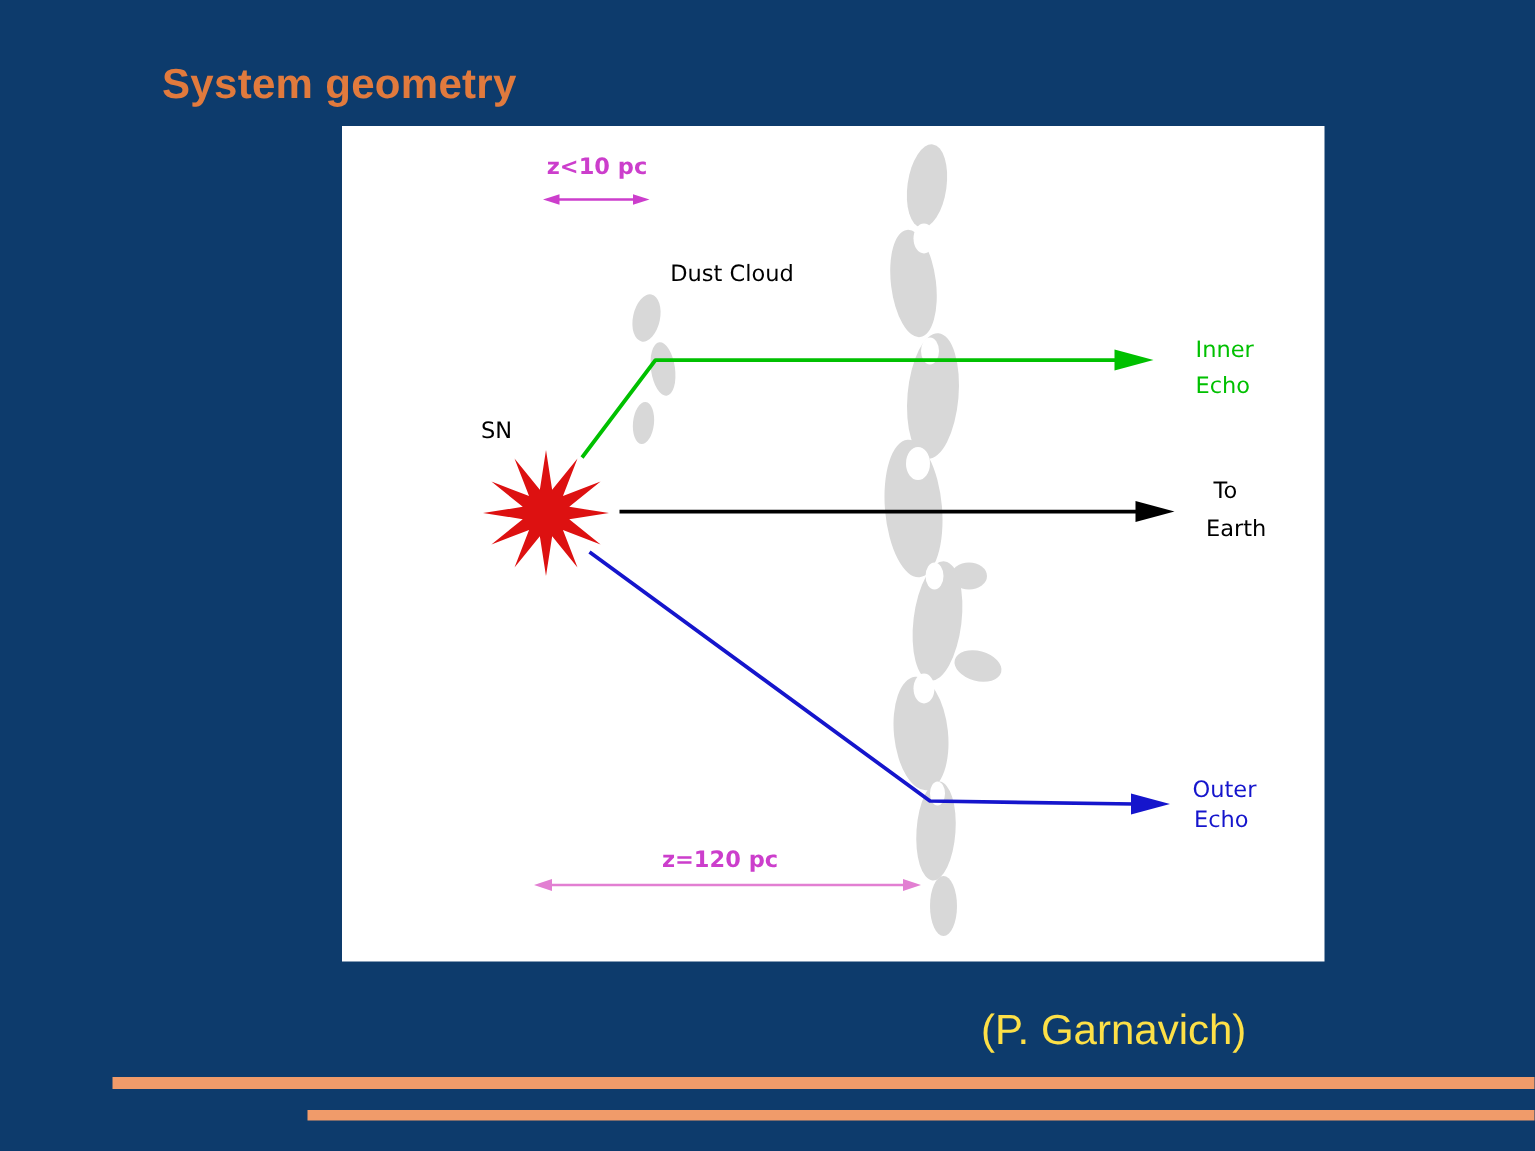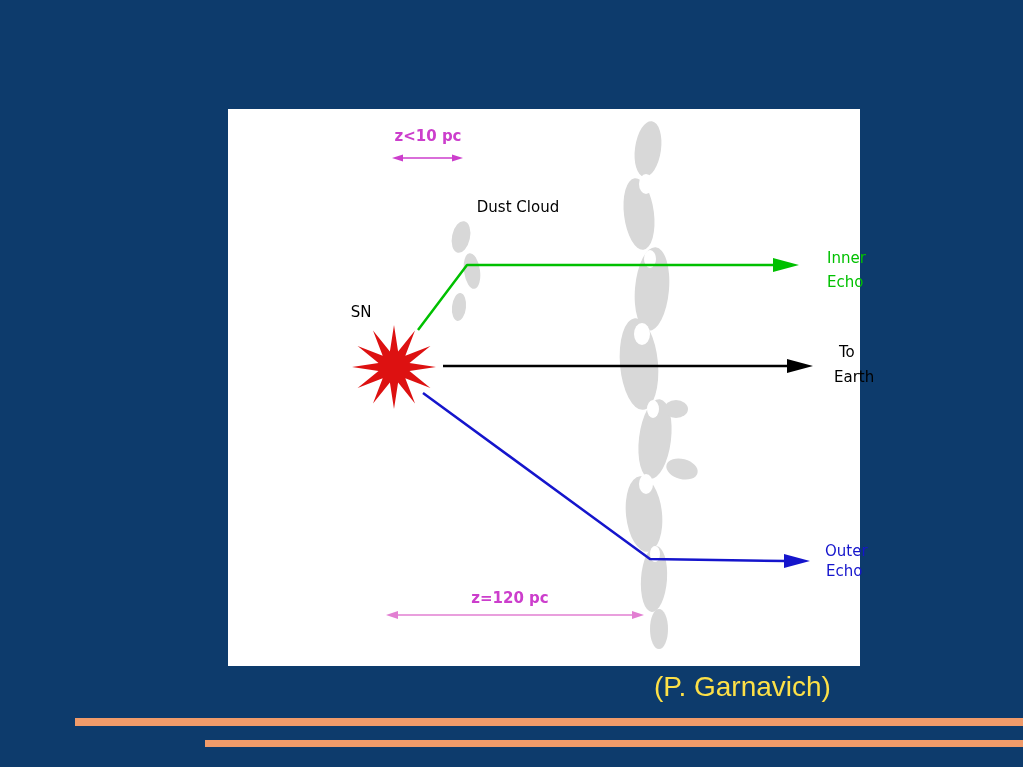--- a/index.html
+++ b/index.html
@@ -8,23 +8,22 @@
     background:var(--bg,#0d3b6c);
     font-family:"Liberation Sans",sans-serif;
   }
   .slide{position:absolute;inset:0;}
   .title{
     position:absolute;left:108px;top:40px;margin:0;
     font-size:28px;font-weight:bold;color:var(--title,#e17a3d);
     letter-spacing:0.2px;
   }
   .panel{
-    position:absolute;left:228px;top:109px;width:602px;height:557px;
+    position:absolute;left:228px;top:84px;width:655px;height:557px;
     background:#ffffff;
-    padding-left:30px;
   }
   .caption{
     position:absolute;left:654px;top:671px;
     font-size:28px;color:#fde047;
   }
   .bar{position:absolute;background:var(--accent,#f09b6a);}
   .bar1{left:75px;top:718px;width:948px;height:8px;}
   .bar2{left:205px;top:740px;width:818px;height:7px;}
 
   
@@ -46,20 +45,21 @@
   .measL-hd{fill:var(--measL,#e27fd2);}
   .dust{fill:var(--dust,#d8d8d8);}
   .hole{fill:#ffffff;}
   .star{fill:var(--star,#dd1111);}
 </style>
 </head>
 <body>
 
 <div class="slide">
 
+  <h1 class="title">System geometry</h1>
 
   <div class="panel">
     <svg width="655" height="557" viewBox="0 0 655 557">
 
       <g>
         <ellipse class="dust" cx="390" cy="40" rx="13" ry="28" transform="rotate(8 390 40)"></ellipse>
         <ellipse class="dust" cx="381" cy="105" rx="15" ry="36" transform="rotate(-7 381 105)"></ellipse>
         <ellipse class="dust" cx="394" cy="180" rx="17" ry="42" transform="rotate(5 394 180)"></ellipse>
         <ellipse class="dust" cx="381" cy="255" rx="19" ry="46" transform="rotate(-5 381 255)"></ellipse>
         <ellipse class="dust" cx="397" cy="330" rx="16" ry="40" transform="rotate(7 397 330)"></ellipse>

